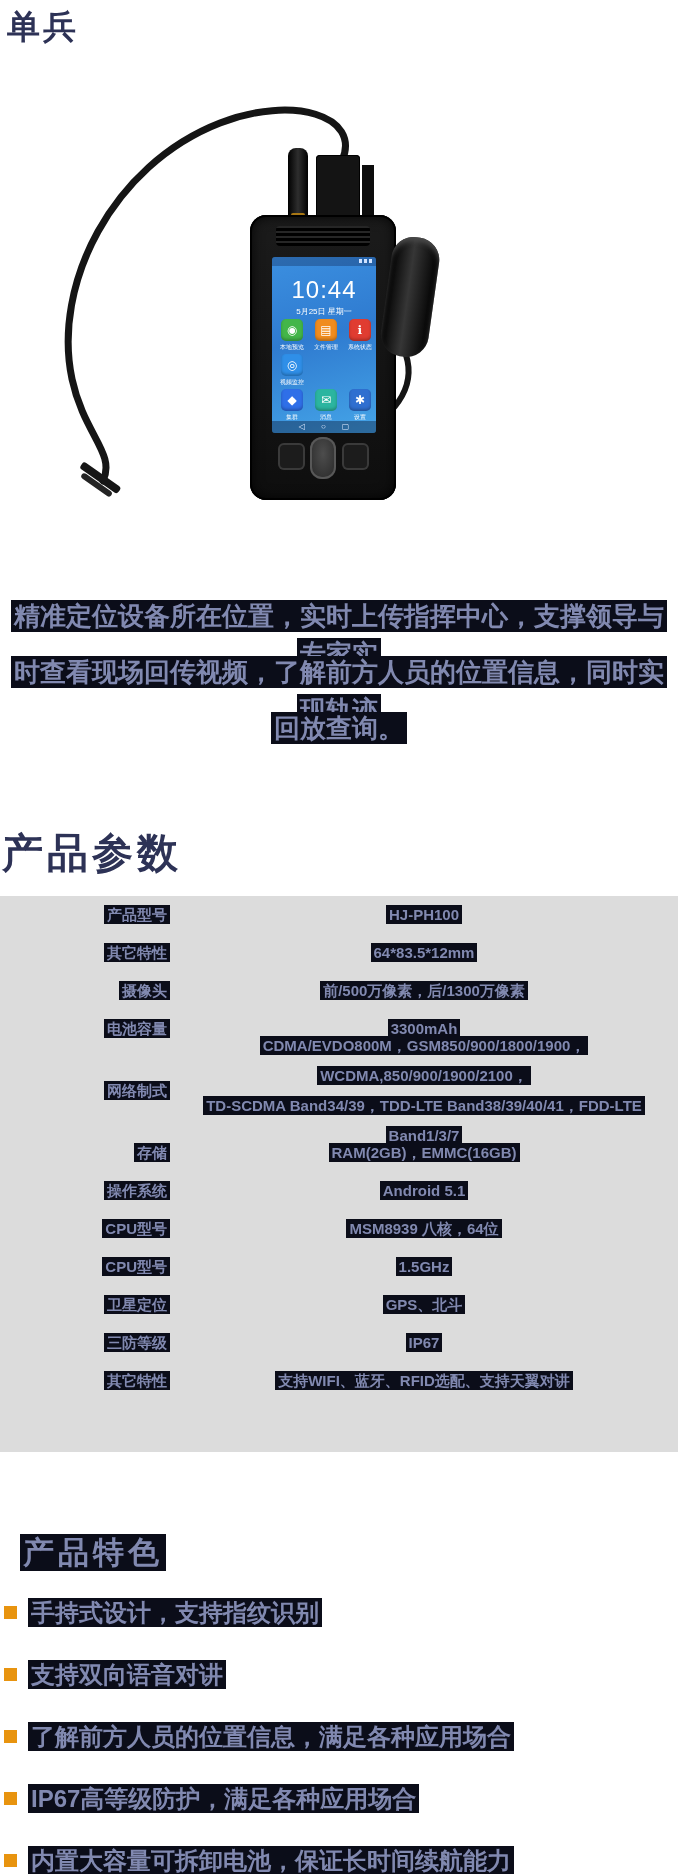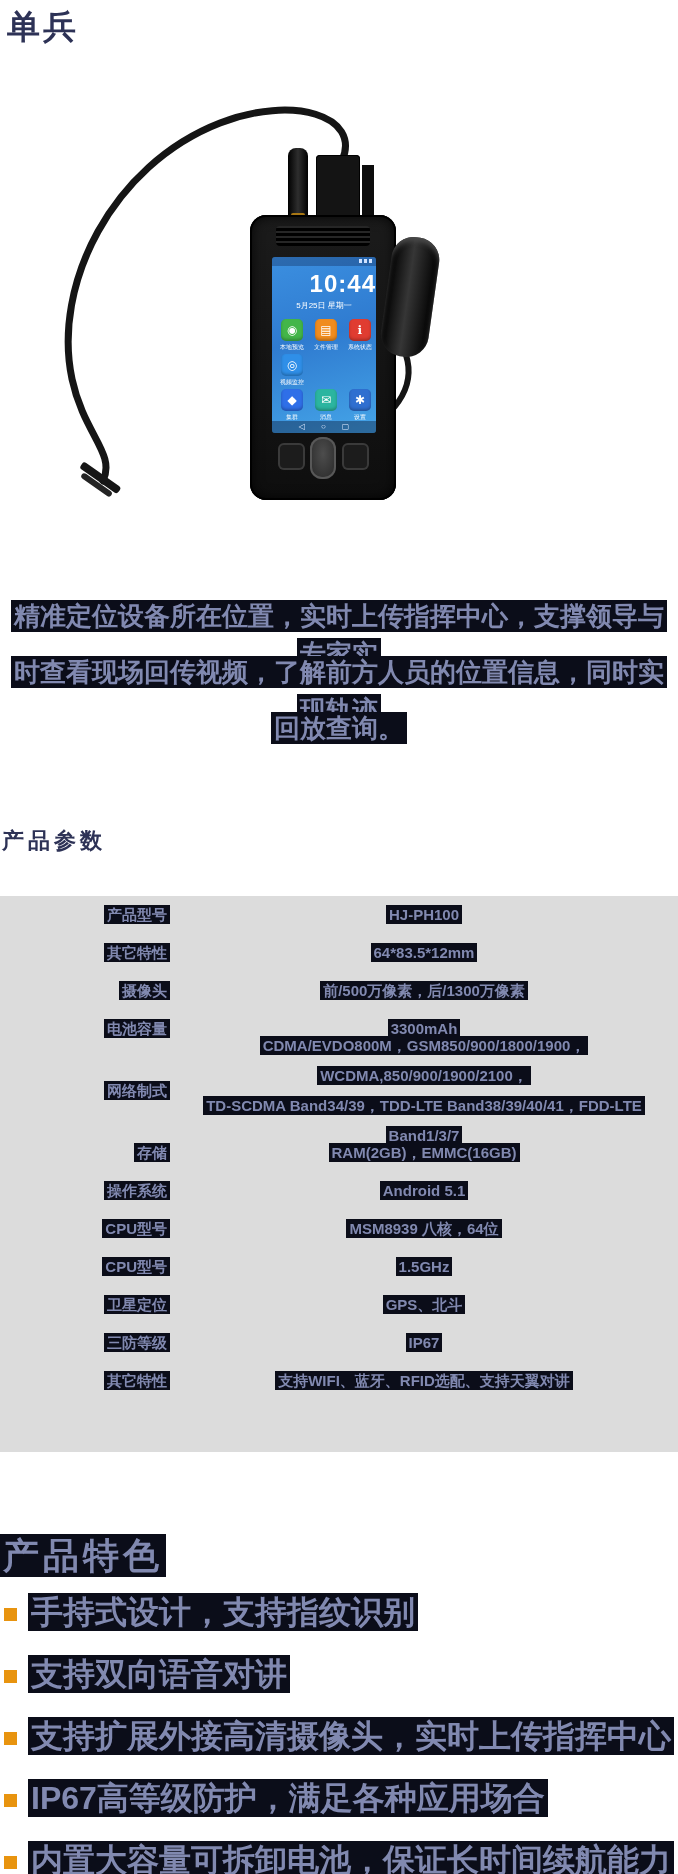--- a/index.html
+++ b/index.html
@@ -22,46 +22,46 @@
     background:linear-gradient(90deg,#000,#363636 45%,#000);box-shadow:inset 0 4px 5px #4a4a4a;transform:rotate(8deg)}
   .device{position:absolute;left:210px;top:130px;width:146px;height:285px;border-radius:16px;
     background:linear-gradient(180deg,#1b1b1b,#0e0e0e);box-shadow:inset 0 0 0 2px #000,inset 0 0 14px #000}
   .grille{position:absolute;left:26px;top:11px;width:94px;height:20px;border-radius:4px;
     background:repeating-linear-gradient(180deg,#262626 0 2px,#000 2px 5px)}
   .screen{position:absolute;left:22px;top:42px;width:104px;height:176px;border-radius:3px;overflow:hidden;color:#fff;
     background:linear-gradient(165deg,#3b8fe0 0%,#2f7bd0 45%,#45a5e8 100%)}
   .scr-status{height:9px;background:rgba(0,0,30,.25);position:relative}
   .scr-status:after{content:"";position:absolute;right:3px;top:2px;width:14px;height:4px;
     background:repeating-linear-gradient(90deg,#cfe2ff 0 3px,transparent 3px 5px)}
-  .scr-time{margin-top:4px;text-align:right;font-size:24px;font-weight:bold;letter-spacing:1px}
+  .scr-time{margin-top:10px;text-align:center;font-size:24px;font-weight:normal;letter-spacing:1px}
   .scr-date{text-align:center;font-size:8px;font-weight:normal;margin-top:2px}
   .scr-apps{position:absolute;left:0;top:62px;width:104px;height:102px}
   .app{position:absolute;width:34px;text-align:center}
   .app-ico{width:22px;height:22px;border-radius:5px;margin:0 auto;font-size:12px;line-height:22px;color:#fff;
     box-shadow:inset 0 -2px 3px rgba(0,0,0,.25)}
   .app-label{font-size:7px;font-weight:normal;margin-top:1px;white-space:nowrap;transform:scale(.85)}
   .scr-nav{position:absolute;bottom:0;left:0;width:104px;height:12px;background:rgba(0,0,20,.35);
     display:flex;justify-content:center;gap:16px;font-size:8px;line-height:12px;color:#dfe9ff;font-weight:normal}
   .key{position:absolute;width:27px;height:27px;border-radius:6px;background:#1c1c1c;box-shadow:inset 0 0 0 2px #3a3a3a}
   .fp{position:absolute;left:60px;top:222px;width:26px;height:42px;border-radius:12px;
     background:radial-gradient(ellipse at 50% 40%,#4d4d4d,#262626);box-shadow:inset 0 0 0 2px #585858}
   
   #intro{position:absolute;left:0;top:591px;width:678px;text-align:center;font-size:26px}
   .intro-line{height:50px;line-height:38px;padding-top:6px}
   
-  #params-title{position:absolute;left:2px;top:826px;font-size:22px;letter-spacing:4px}
+  #params-title{position:absolute;left:2px;top:826px;font-size:41px;letter-spacing:4px}
   #params-panel{position:absolute;left:0;top:896px;width:678px;height:556px;background:var(--table-bg,#dcdcdc)}
   .param-row{display:flex;align-items:center;height:38px;font-size:15px}
   .param-row.tall{height:86px}
   .param-label{width:170px;text-align:right}
   .param-value{flex:1;text-align:center;line-height:30px}
   
-  #features-title{position:absolute;left:0;top:1532px;font-size:36px;letter-spacing:4px}
+  #features-title{position:absolute;left:20px;top:1532px;font-size:31px;letter-spacing:4px}
   #features-list{position:absolute;left:0;top:1598px;width:678px}
-  .feature-item{margin-bottom:33px;padding-left:4px;font-size:32px;line-height:29px;white-space:nowrap}
+  .feature-item{margin-bottom:33px;padding-left:4px;font-size:24px;line-height:29px;white-space:nowrap}
   .bullet{display:inline-block;width:13px;height:13px;background:var(--orange,#e8940f);margin-right:11px;vertical-align:2px}
 </style>
 </head>
 <body style="--navy: #2d3256; --band-bg: #0b0d19; --band-text: #8189b0; --table-bg: #dcdcdc; --orange: #e8940f;">
 
 <div id="page-title">单兵</div>
 
 <div id="photo">
   <svg id="cable-svg" viewBox="0 0 420 430">
     <path d="M366,270 C377,305 350,334 322,344 C308,349 303,354 303,360" fill="none" stroke="#151515" stroke-width="6" stroke-linecap="round"></path>
@@ -204,16 +204,16 @@
       <div class="param-value">
         <div><span class="band">支持WIFI、蓝牙、RFID选配、支持天翼对讲</span></div>
       </div>
     </div>
   </div>
 
 <div id="features-title"><span class="band">产品特色</span></div>
 <div id="features-list">
     <div class="feature-item"><span class="bullet"></span><span class="band">手持式设计，支持指纹识别</span></div>
     <div class="feature-item"><span class="bullet"></span><span class="band">支持双向语音对讲</span></div>
-    <div class="feature-item"><span class="bullet"></span><span class="band">支持扩展外接高清摄像头，实时上传指挥中心</span></div>
+    <div class="feature-item"><span class="bullet"></span><span class="band">了解前方人员的位置信息，满足各种应用场合</span></div>
     <div class="feature-item"><span class="bullet"></span><span class="band">IP67高等级防护，满足各种应用场合</span></div>
     <div class="feature-item"><span class="bullet"></span><span class="band">内置大容量可拆卸电池，保证长时间续航能力</span></div>
   </div>
 
 </body></html>

